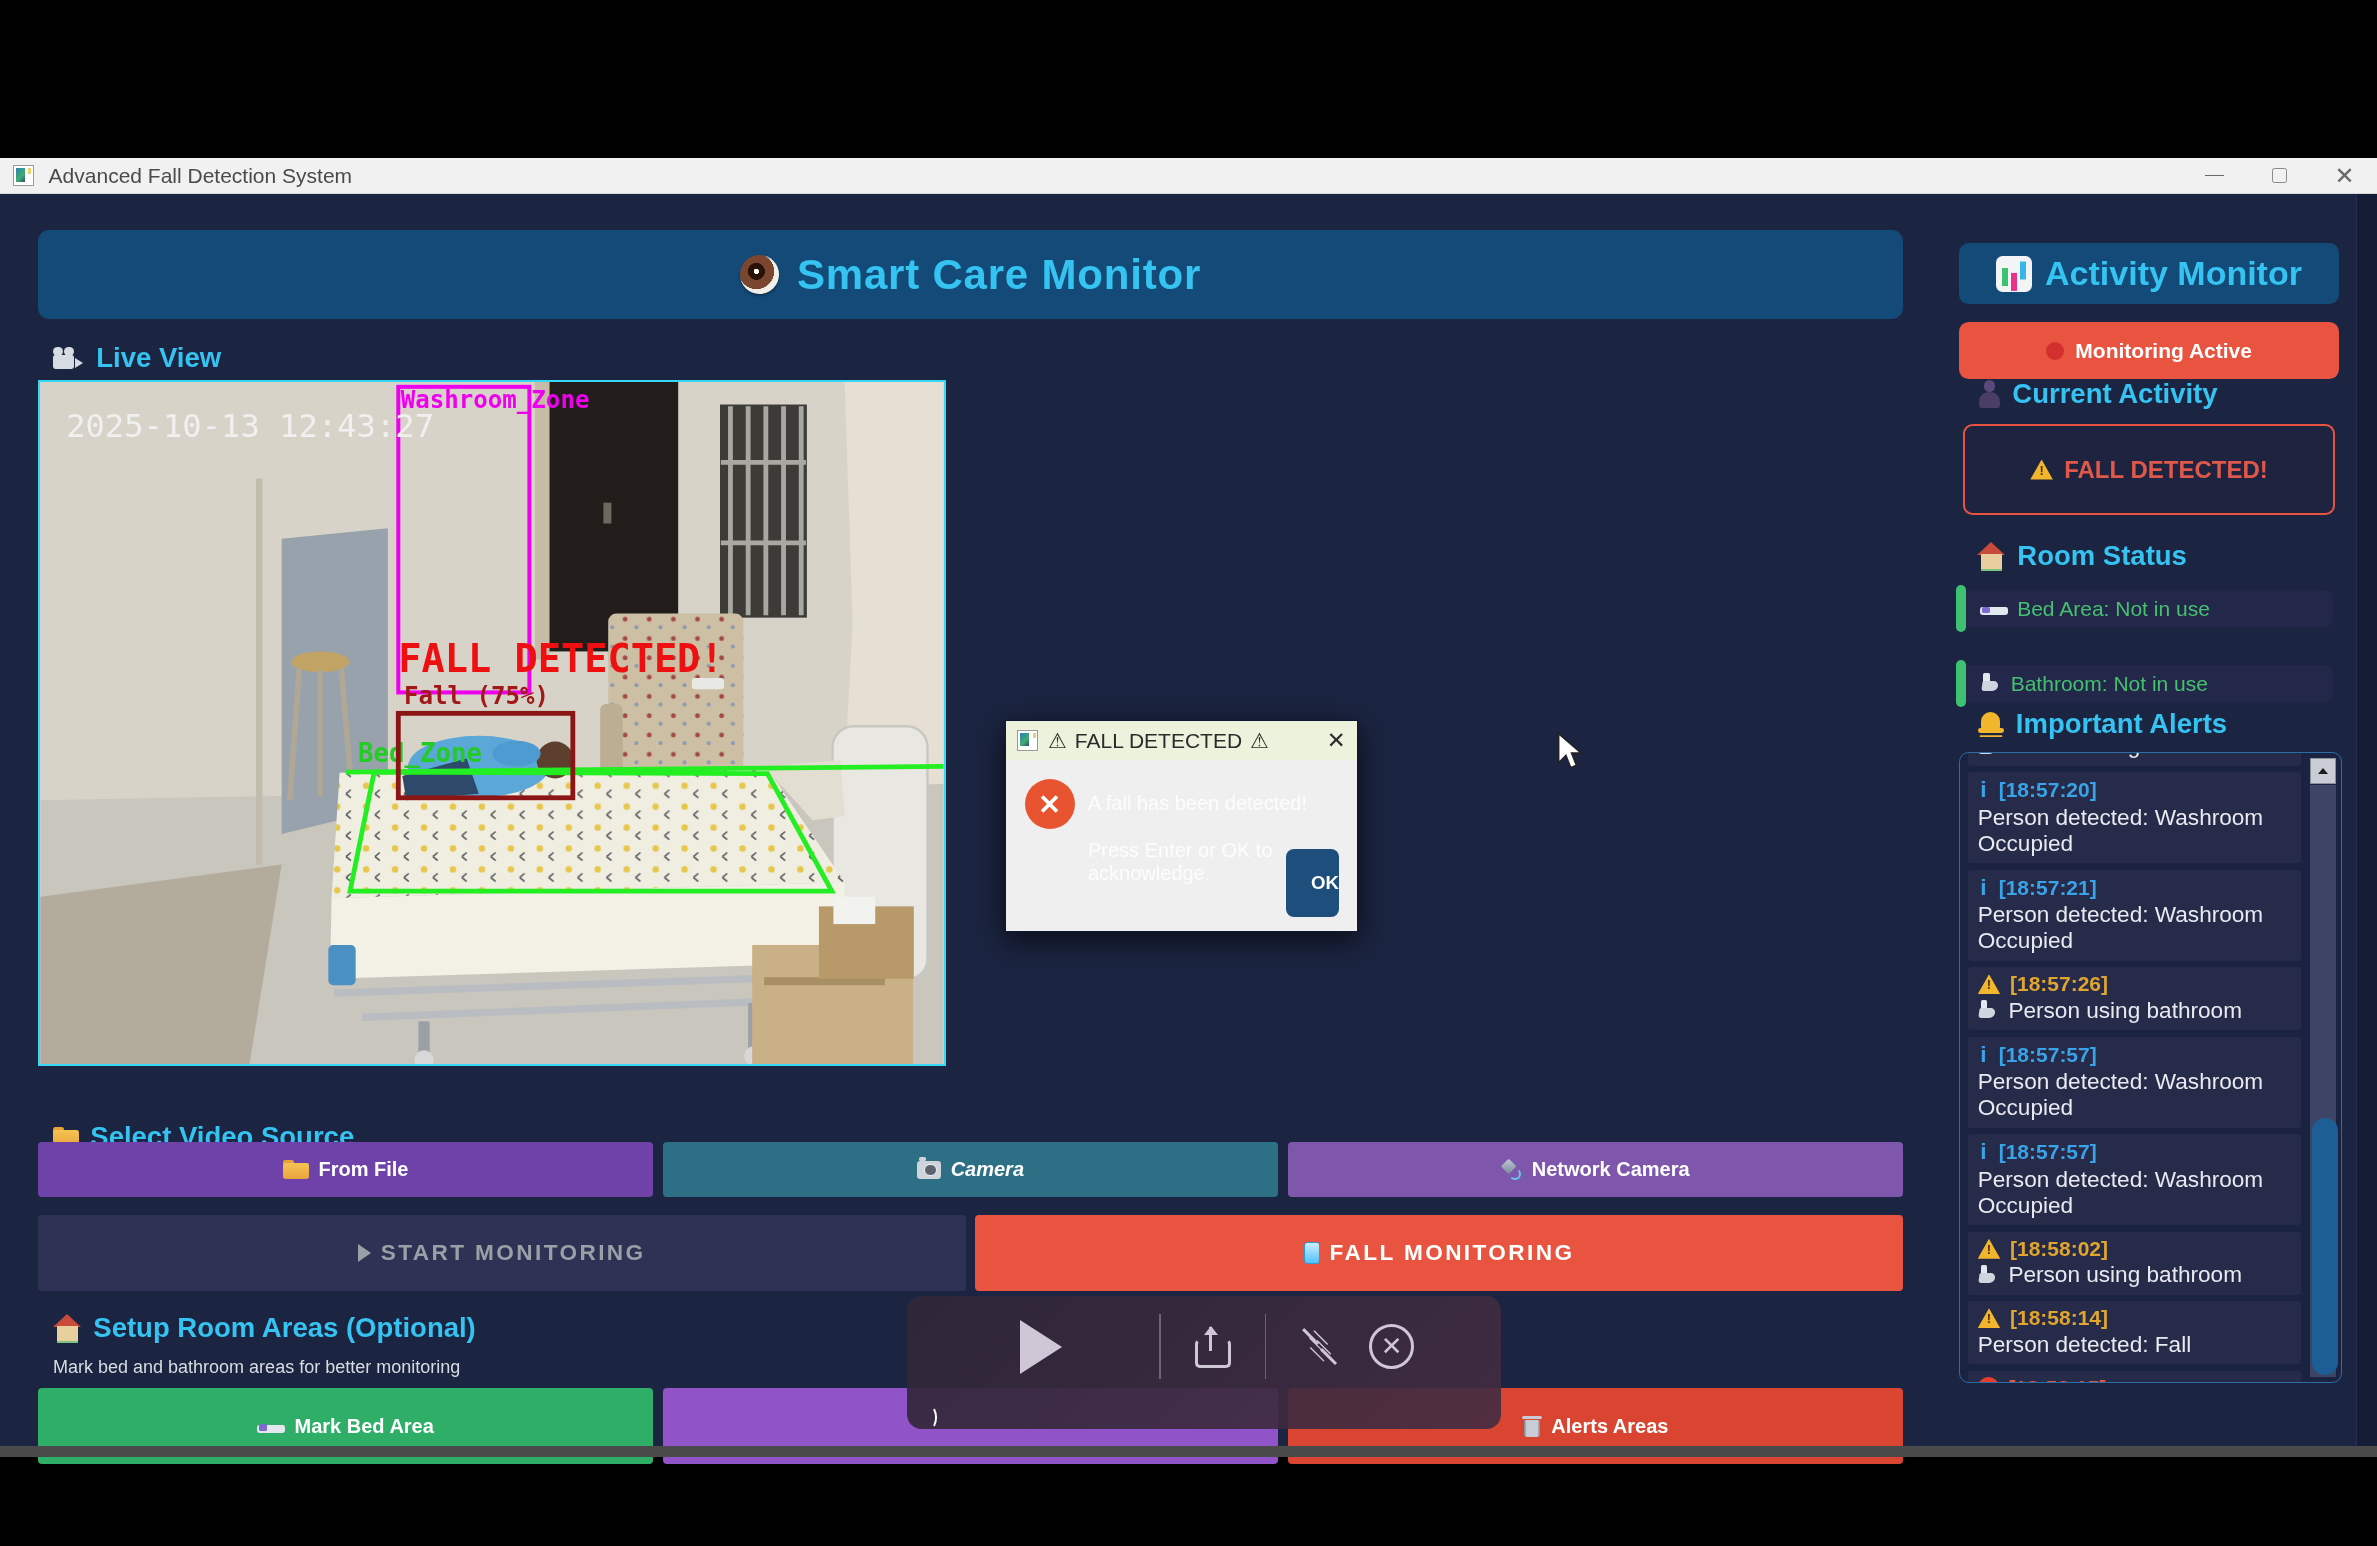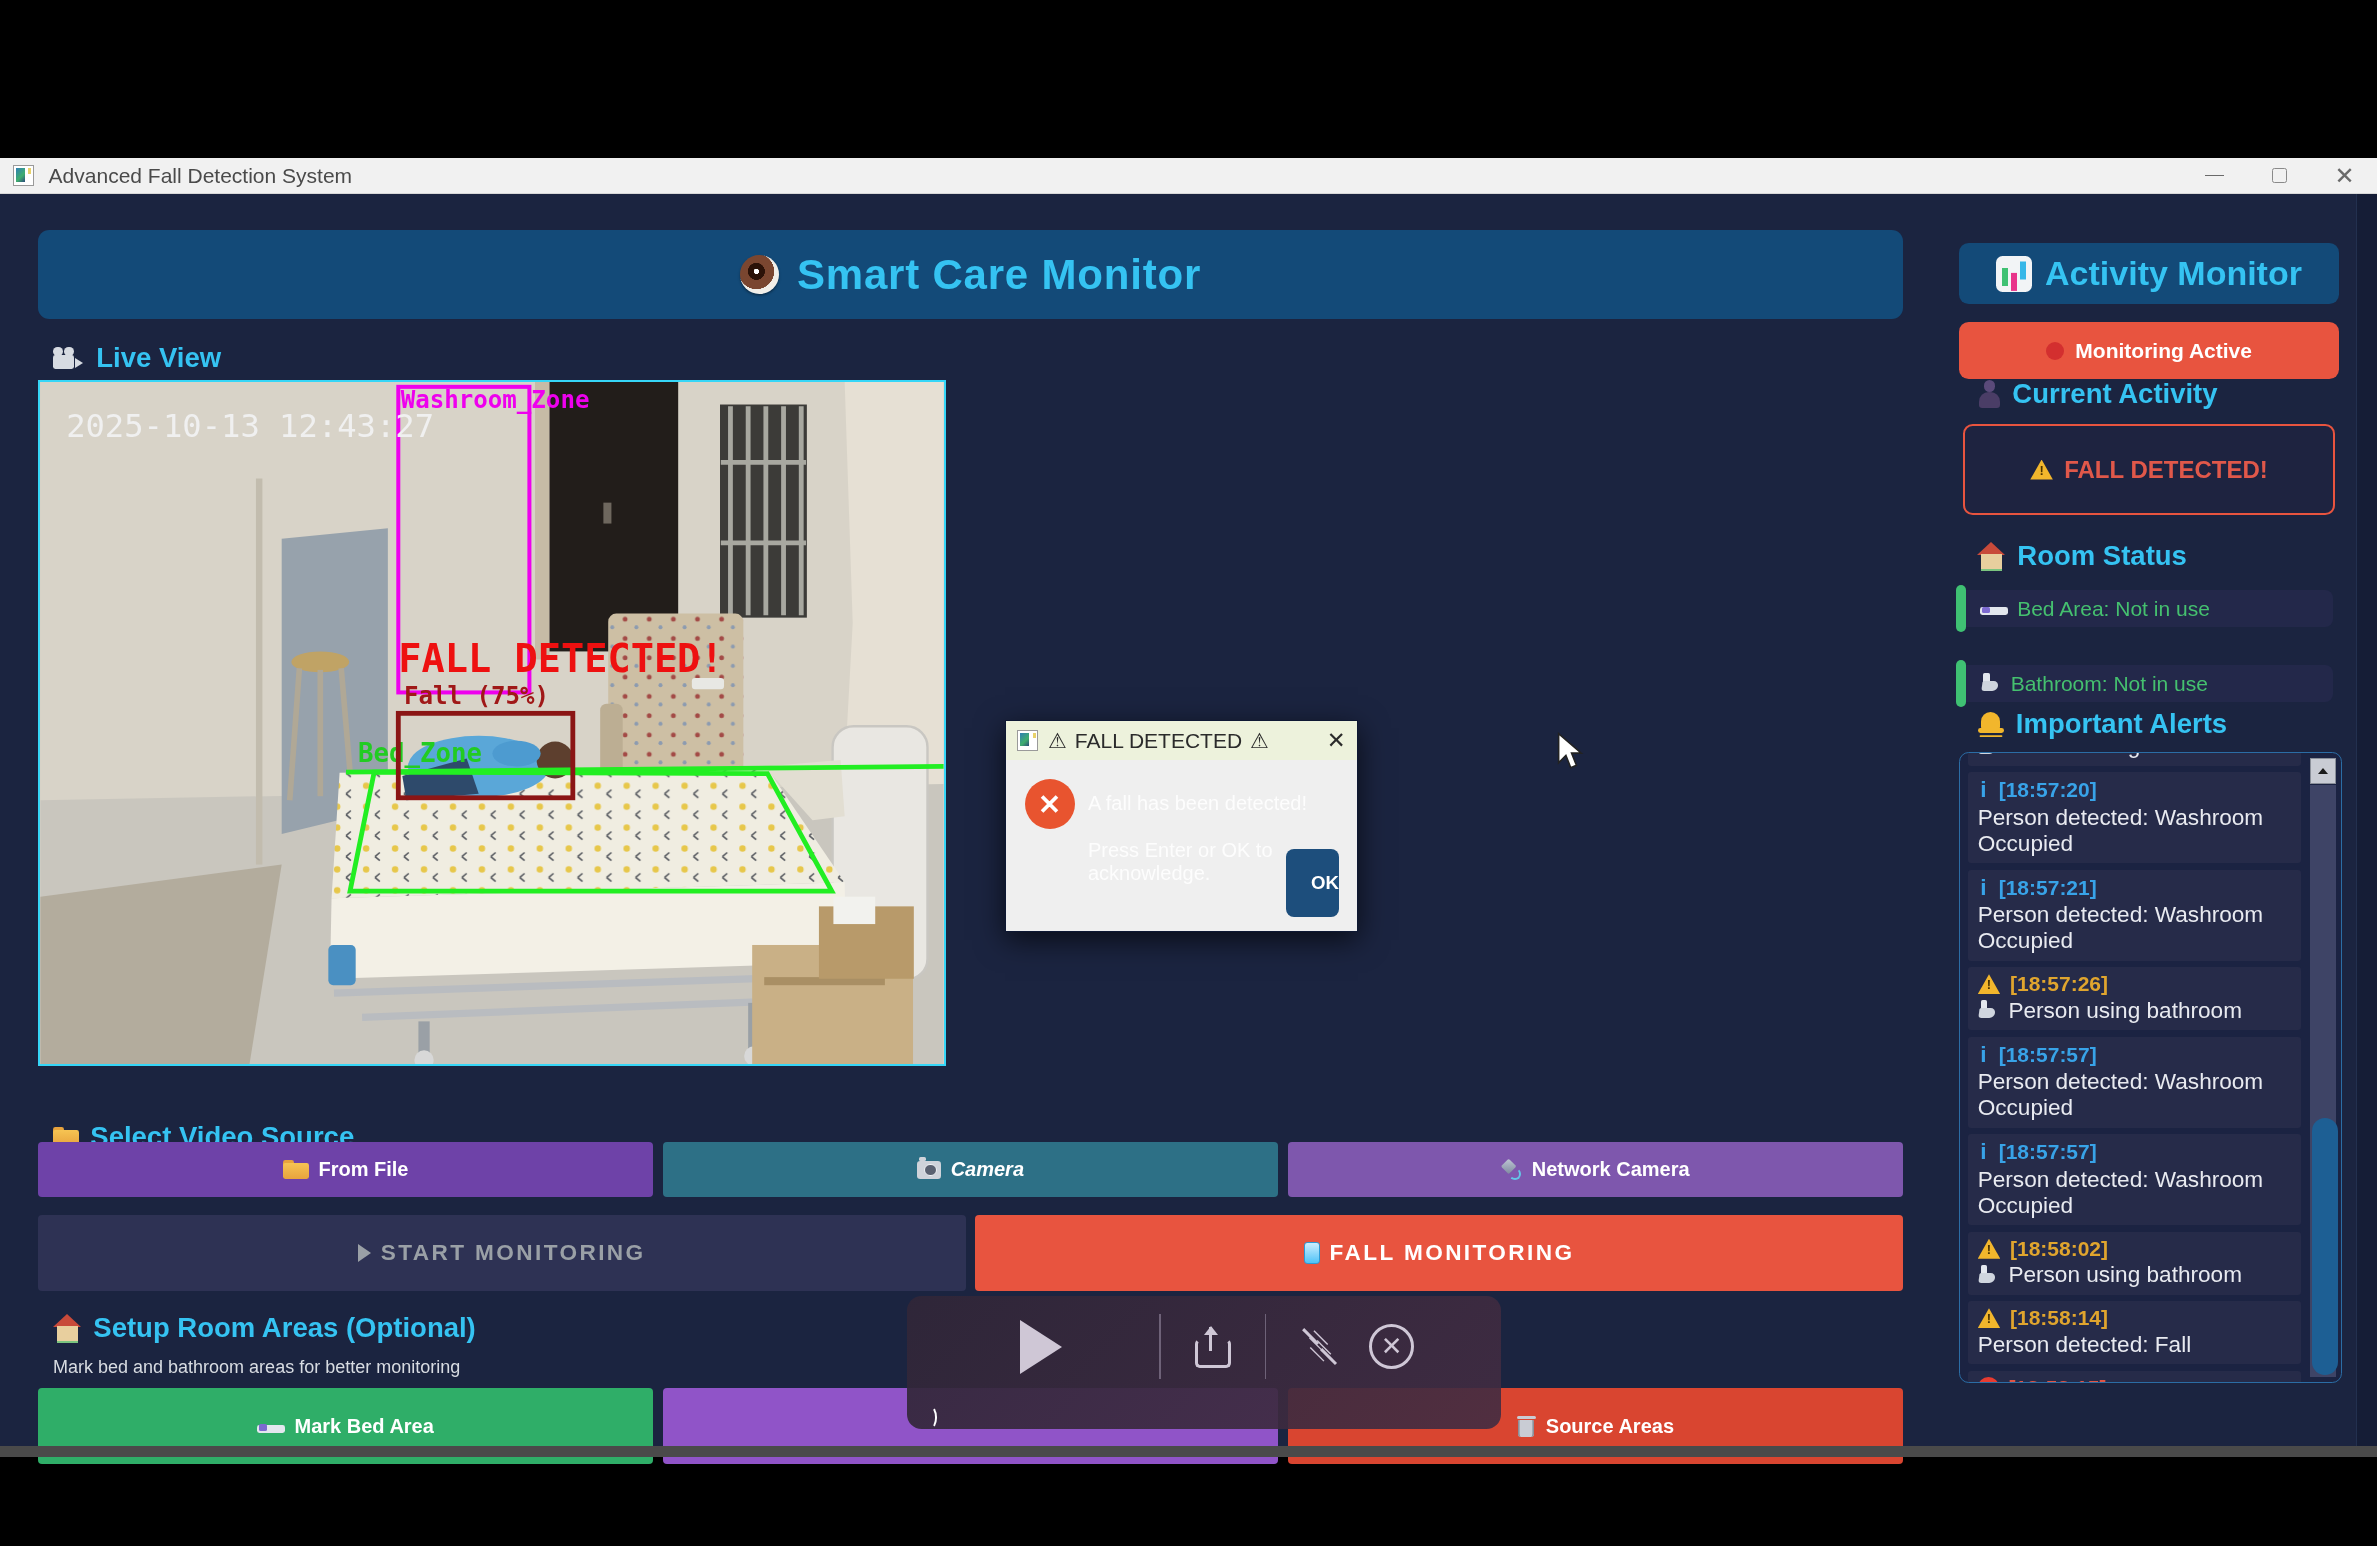--- a/index.html
+++ b/index.html
@@ -339,21 +339,21 @@
     </div>
     <div class="setup-sub">Mark bed and bathroom areas for better monitoring</div>
     <div class="btn-row row-areas">
       <button class="big-btn btn-markbed">
         <span class="bed-icon"></span>
         <span>Mark Bed Area</span>
       </button>
       <button class="big-btn btn-bathroom"></button>
       <button class="big-btn btn-clearareas">
         <span class="trash-icon"></span>
-        <span>Source Areas</span>
+        <span>Alerts Areas</span>
       </button>
     </div>
 
     <div class="sidebar">
       <div class="sb-banner">
         <span class="chart-icon"></span>
         <span class="sb-banner-title">Activity Monitor</span>
       </div>
       <div class="sb-monitoring">
         <span class="dot"></span>

